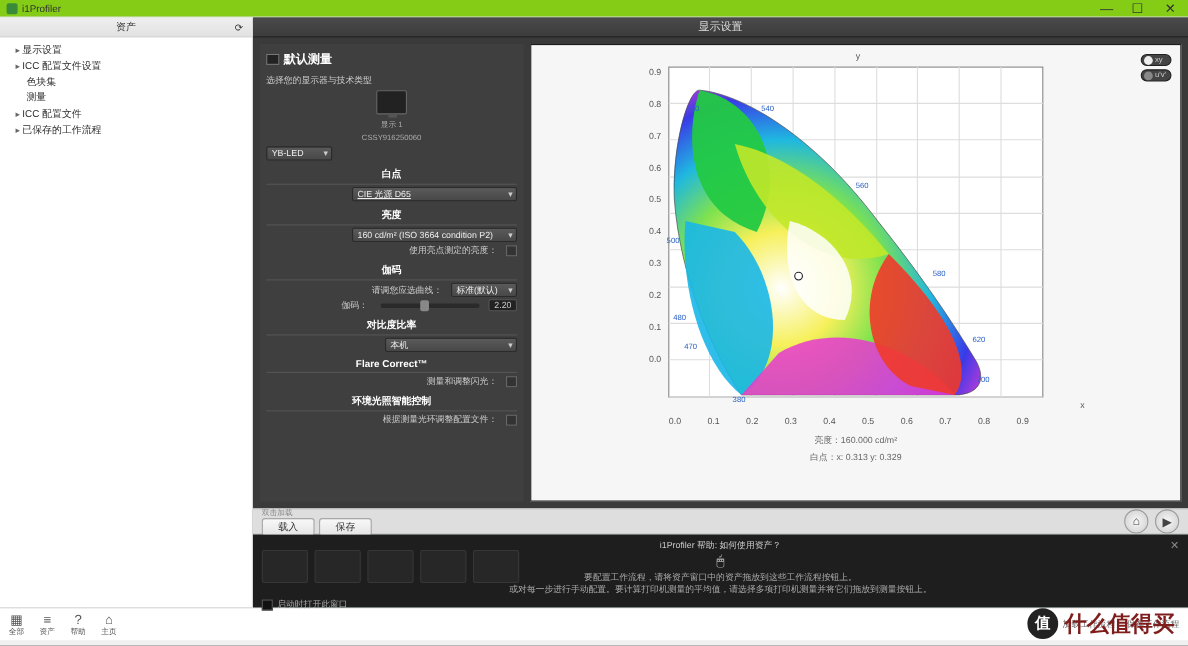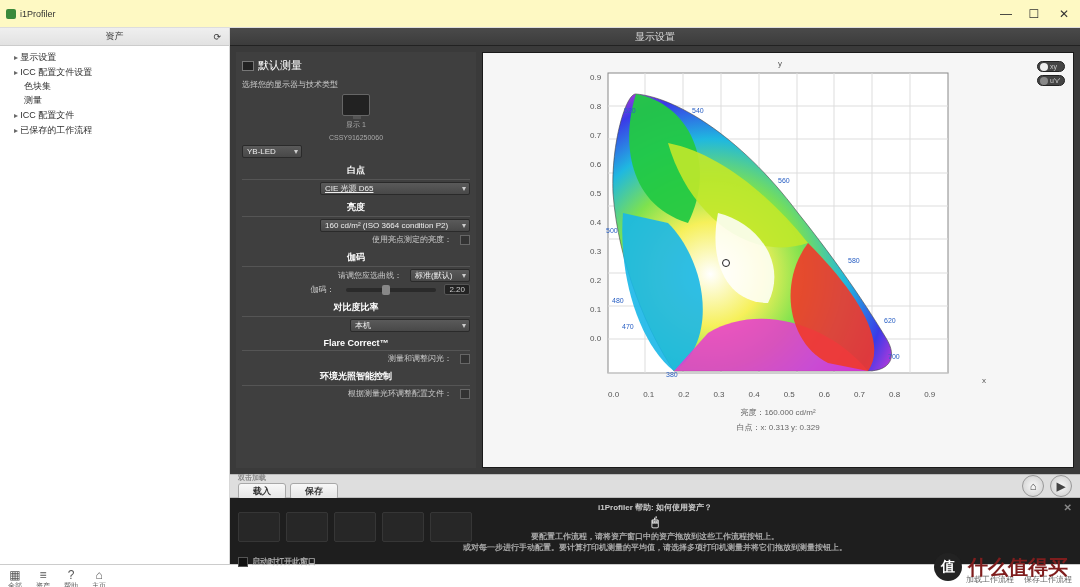--- a/index.html
+++ b/index.html
@@ -1,35 +1,35 @@
 <!DOCTYPE html>
 <html><head>
 <meta charset="utf-8">
 <style>
   * { margin: 0; padding: 0; box-sizing: border-box; font-family: "Microsoft YaHei", sans-serif; }
   body { width:1080px; height:587px; background:#f0f0f0; overflow:hidden; font-size:9px; color:#333; }
-  .titlebar { height:28px; background:#fef9c3; display:flex; align-items:center; justify-content:space-between; padding-left:6px; border-bottom:1px solid #ddd;}
+  .titlebar { height:16px; background:#84cc16; display:flex; align-items:center; justify-content:space-between; padding-left:6px; border-bottom:1px solid #ddd;}
   .titlebar .title{display:flex;align-items:center;gap:4px;}
   .wc { display:flex; }
   .wc span { width:28px; text-align:center; font-size:12px; cursor:pointer;}
   .wc .close{width:32px;}
   .main { display:flex; height:536px; }
   .sidebar { width:230px; background:#fff; border-right:1px solid #d7d7d7; display:flex; flex-direction:column;}
   .sb-h{height:18px;background:linear-gradient(#efefef,#e2e2e2);display:flex;align-items:center;justify-content:center;border-bottom:1px solid #ccc;position:relative;}
   .sb-h .r-icon{position:absolute;right:8px;cursor:pointer;}
   .tree{padding:4px 6px; font-size:9px; color:#2f2f2f;}
   .tree div{line-height:14px;}
   .tree .l1{padding-left:8px;}
   .tree .l2{padding-left:18px; color:#333;font-family:Liberation Mono, monospace;}
   .tr::before{content:"▸ "; font-size:8px; color:#666;}
   .work { flex:1; background:#3a3a3a; display:flex; flex-direction:column; position:relative;}
   .work-h{height:18px;background:linear-gradient(#4a4a4a,#3c3c3c);color:#ddd;text-align:center;line-height:18px;font-size:10px;border-bottom:1px solid #222;}
   .work-body{flex:1; display:flex; padding:6px; gap:6px; min-height:0;}
   .settings{width:240px; background:#3f3f3f; color:#d6d6d6; font-size:9px; padding:4px 6px; overflow:hidden;}
-  .settings h3{font-size:11px; color:#fff; font-weight:normal; margin:2px 0 6px; display:flex;align-items:center;gap:4px;}
+  .settings h3{font-size:11px; color:#fff; font-weight:bold; margin:2px 0 6px; display:flex;align-items:center;gap:4px;}
   .section-label{color:#fff;font-weight:bold; margin:6px 0 2px; border-bottom:1px solid #555; padding-bottom:2px; font-size:9px;text-align:center;}
   .row{display:flex; align-items:center; margin:2px 0;}
   .row.r{justify-content:flex-end; gap:4px;}
   .label{color:#ccc; font-size:8px; width:78px; text-align:right; padding-right:4px;}
   .dd{background:linear-gradient(#5a5a5a,#484848); border:1px solid #2a2a2a; color:#eee; font-size:8px; height:13px; line-height:11px; padding:0 14px 0 4px; position:relative; cursor:pointer; border-radius:2px; min-width:120px;}
   .dd::after{content:"▾"; position:absolute; right:3px; top:0; font-size:8px; color:#ccc;}
   .dd.sm{min-width:60px;}
   .monitor-box{display:flex;flex-direction:column;align-items:center; margin:4px 0;}
   .monitor-ic{width:28px;height:22px;background:#222;border:1px solid #666;border-radius:2px;position:relative;}
   .monitor-ic::after{content:"";position:absolute;bottom:-4px;left:10px;width:8px;height:3px;background:#555;}
@@ -40,21 +40,21 @@
   .sq{width:10px;height:10px;border:1px solid #666;background:#333;display:inline-block;}
   .preview{flex:1; background:#f6f6f6; border:1px solid #1a1a1a; display:flex; flex-direction:column; align-items:center; padding:10px 6px 6px; position:relative;}
   .radio-stack{position:absolute;right:8px;top:8px;display:flex;flex-direction:column;gap:3px;}
   .rbtn{width:28px;height:11px;background:#444;border-radius:6px;border:1px solid #222;display:flex;align-items:center;padding:0 2px;cursor:pointer;}
   .rbtn .dot{width:8px;height:8px;border-radius:50%;background:#888;}
   .rbtn.sel .dot{background:#eee;}
   .rbtn .t{color:#ccc;font-size:7px;margin-left:2px;}
   .graph{position:relative; width:420px; height:340px;}
   .glabels{position:absolute; font-size:8px; color:#555;}
   .below{ font-size:8px; color:#666; text-align:left; margin-top:4px;}
-  .footer-area{background:#14532d;font-weight:bold;}
+  .footer-area{background:#14532d;}
   .import-bar{height:24px;background:#dedede;display:flex;align-items:center;justify-content:space-between;padding:0 8px;border-top:1px solid #bbb;border-bottom:1px solid #bbb;}
   .btn{background:linear-gradient(#f8f8f8,#e4e4e4);border:1px solid #a8a8a8;border-radius:3px;font-size:9px;padding:1px 14px;cursor:pointer;}
   .rnd{width:22px;height:22px;border-radius:50%;background:radial-gradient(#f8f8f8,#ccc);border:1px solid #999;display:flex;align-items:center;justify-content:center;font-size:11px;cursor:pointer;color:#444;}
   .help-panel{height:66px;background:#1e1e1e;color:#aaa;font-size:8px;position:relative;padding:4px 8px;}
   .help-title{text-align:center;color:#ccc;font-size:8px;}
   .cursor-ic{text-align:center;margin:2px 0; font-size:12px;color:#eee;}
   .help-text{text-align:center;line-height:11px;}
   .help-close{position:absolute;right:8px;top:4px;color:#888;font-size:10px;cursor:pointer;}
   .start-row{display:flex;align-items:center;gap:4px;margin-top:3px;}
   .taskbar{height:30px;background:#fff;border-top:1px solid #ccc;display:flex;align-items:center;justify-content:space-between;padding:0 8px;}

